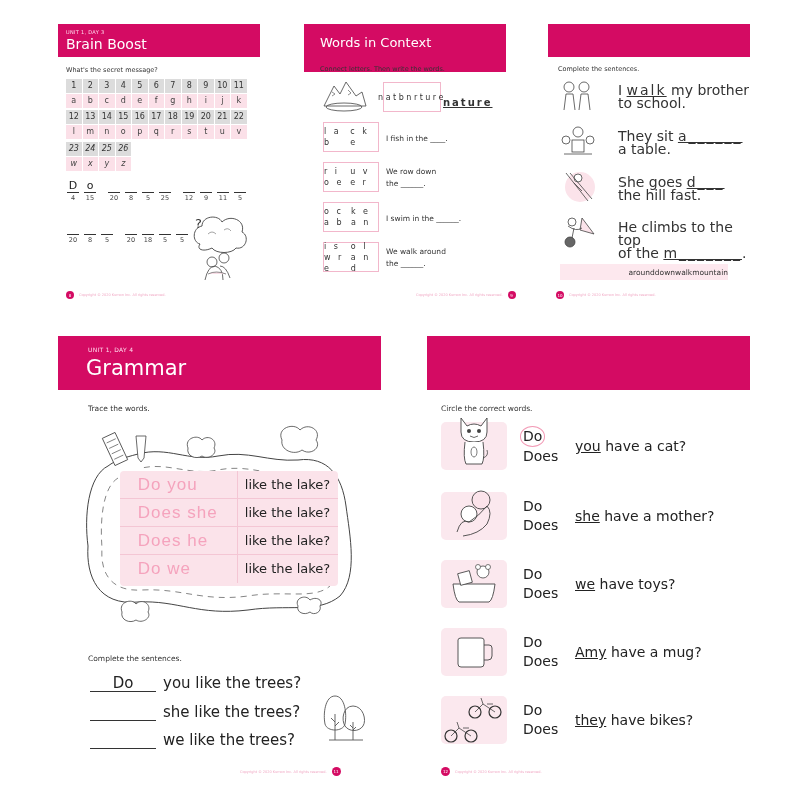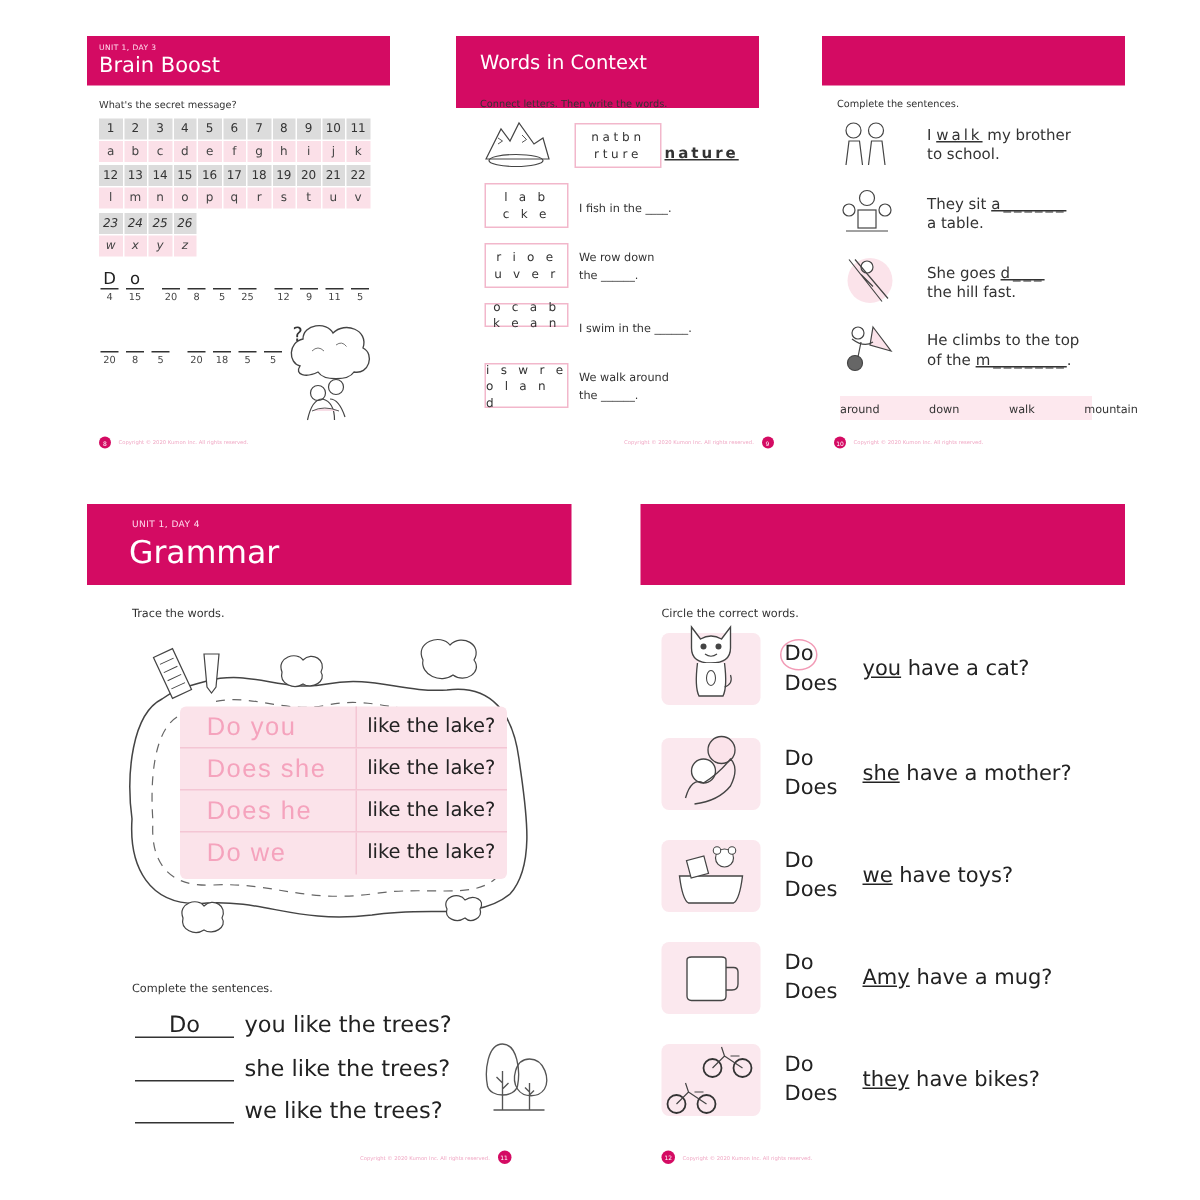--- a/index.html
+++ b/index.html
@@ -21,28 +21,28 @@
   .cgrid .l { background: #fbe0e8; font-size: 8px; color: #444; text-align: center; line-height: 14px; height: 14px; }
   .msgrow { position: absolute; display: flex; gap: 10px; }
   .msgword { display: flex; gap: 3px; }
   .slot { display: flex; flex-direction: column; align-items: center; width: 14px; }
   .slot .ans { height: 12px; font-size: 11px; color: #222; line-height: 12px; text-align: center; }
   .slot .line { width: 12px; border-top: 1.3px solid #333; }
   .slot .code { font-size: 6.5px; color: #444; margin-top: 1px; }
   .qmark { font-size: 13px; color: #333; margin-left: -4px; margin-top: -6px; }
 
   
-  .lbox { position: absolute; border: 1px solid #f2b7cb; background: #fff; display: flex; flex-direction: column; align-items: center; justify-content: center; font-size: 8px; letter-spacing: 2.5px; color: #333; line-height: 11px; }
+  .lbox { position: absolute; border: 1px solid #f2b7cb; background: #fff; display: flex; flex-direction: row; align-items: center; justify-content: center; font-size: 8px; letter-spacing: 2.5px; color: #333; line-height: 11px; }
   .sent2 { position: absolute; font-size: 7.5px; color: #333; line-height: 12px; }
   .nature { position: absolute; font-size: 10px; letter-spacing: 2px; color: #333; text-decoration: underline; font-weight: bold; }
 
   
-  .sent3 { position: absolute; font-size: 10px; color: #333; line-height: 13px; }
+  .sent3 { position: absolute; font-size: 14px; color: #333; line-height: 13px; }
   .sent3 u { text-decoration: underline; letter-spacing: 2px; }
-  .bank { position: absolute; background: #fde8ee; display: flex; justify-content: flex-start; align-items: center; font-size: 7.5px; color: #333; gap: 33px; }
+  .bank { position: absolute; background: #fde8ee; display: flex; justify-content: flex-end; align-items: center; font-size: 7.5px; color: #333; }
 
   
   .trace-table { position: absolute; background: #fbe3ea; border-radius: 4px; }
   .trace-row { display: flex; height: 28px; border-bottom: 1px solid #f4c6d4; justify-content: center; }
   .trace-row:last-child { border-bottom: none; }
   .trace-row .tw { width: 110px; font-size: 17px; color: #f5a3bd; padding-left: 10px; line-height: 28px; letter-spacing: 1px; border-right: 1px solid #f4c6d4; font-family: "Liberation Sans", sans-serif; }
   .trace-row .rest { font-size: 13px; color: #222; padding-left: 7px; line-height: 28px; }
   .csent { position: absolute; display: flex; align-items: flex-end; font-size: 15px; color: #222; }
   .csent .blank { width: 66px; border-bottom: 1.3px solid #333; text-align: center; font-size: 15px; margin-right: 7px; line-height: 16px; }
 
@@ -273,21 +273,21 @@
 
   <div class="lbox" style="left:19px;top:138px;width:56px;height:30px;">
     <div>r i o e</div>
     <div>u v e r</div>
   </div>
   <div class="sent2" style="left:82px;top:142px;">
     <div>We row down</div>
     <div>the ______.</div>
   </div>
 
-  <div class="lbox" style="left:19px;top:178px;width:56px;height:16px;">
+  <div class="lbox" style="left:19px;top:178px;width:56px;height:30px;">
     <div>o c a b</div>
     <div>k e a n</div>
   </div>
   <div class="sent2" style="left:82px;top:189px;">
     <div>I swim in the ______.</div>
   </div>
 
   <div class="lbox" style="left:19px;top:218px;width:56px;height:30px;">
     <div>i s w r e</div>
     <div>o l a n d</div>

